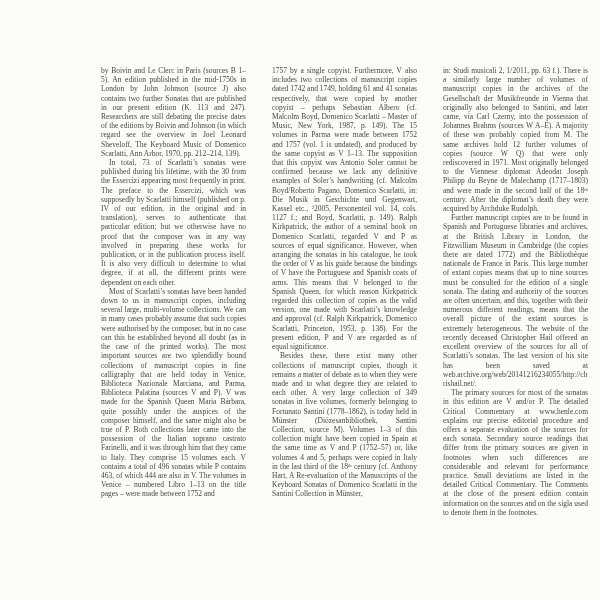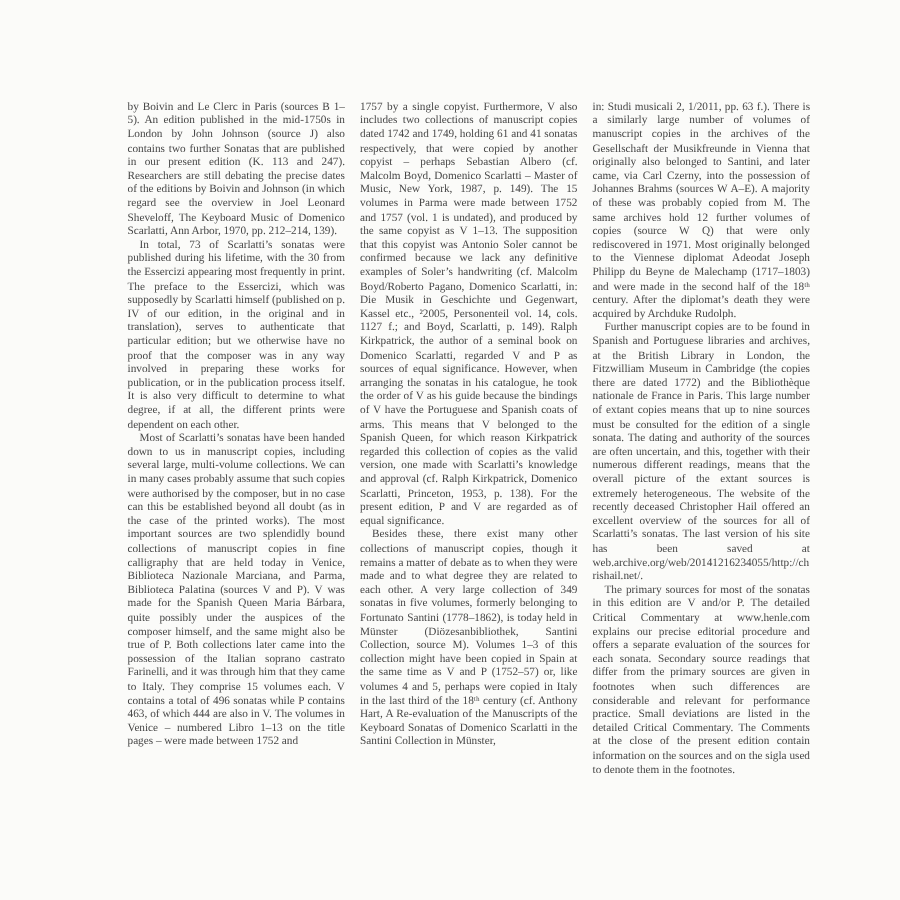--- a/index.html
+++ b/index.html
@@ -21,21 +21,21 @@
     font-size: 8.5px;
     letter-spacing: 0.8px;
     color: #565656;
   }
   .columns {
     position: absolute;
     top: 66px; left: 85px;
     display: flex;
     gap: 10px;
   }
-  .col { width: 145px; }
+  .col { width: 145px; margin-left: 16px; }
   p.para {
     margin: 0;
     font-size: 7.5px;
     line-height: 9.2px;
     text-align: justify;
     color: #474747;
     overflow-wrap: break-word;
     word-break: break-word;
     hyphens: auto;
   }

